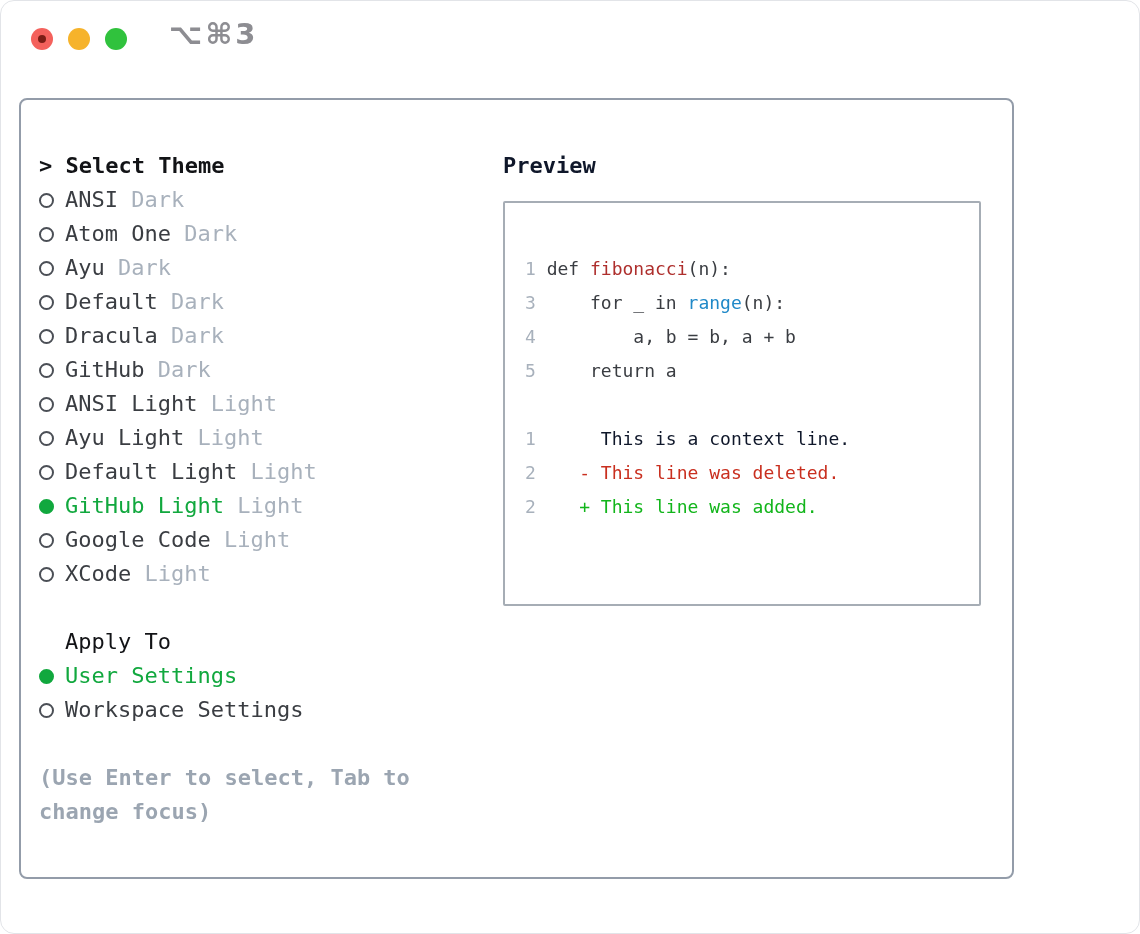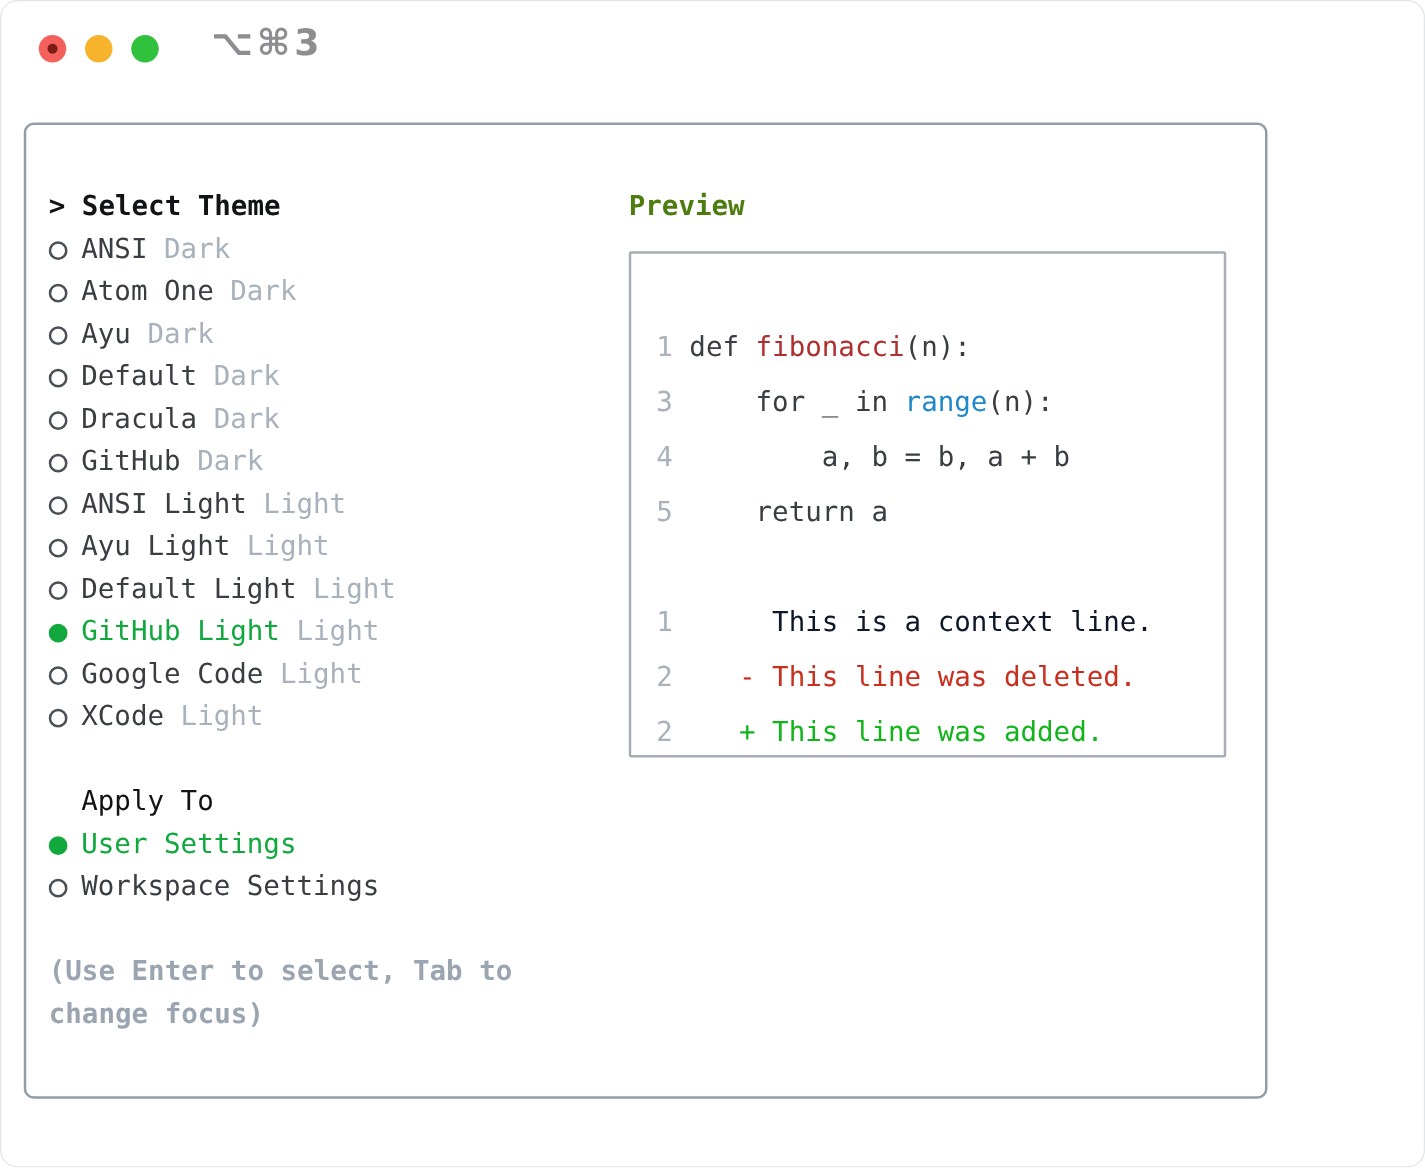--- a/index.html
+++ b/index.html
@@ -33,25 +33,25 @@
             border-radius:50%; margin-right:11px; flex:none; }
   .bullet.sel { background:#11a83e; border-color:#11a83e; }
   .sel-text { color:#11a83e; }
   .t-variant { color:#a8b1bc; margin-left:1ch; }
   .spacer { height:34px; }
   .apply-hdr { padding-left:26px; color:#121316; }
   .hint { font-size:22px; line-height:34px; color:#9ba5b1; white-space:pre;font-weight:bold; }
 
   
   .preview-col { position:absolute; left:482px; top:49px; }
-  .preview-title { font-size:22px; line-height:34px; font-weight:bold; color:#4d7c0f; }
+  .preview-title { font-size:22px; line-height:34px; font-weight:bold; color:#0f172a; }
   .preview-box { margin-top:18px; width:478px; height:405px; box-sizing:border-box;
                  border:2px solid #a6adb5; border-radius:2px; padding:49px 8px 0 20px;
                  background:#fff; }
-  .code-row { font-size:22px; line-height:34px; white-space:pre; color:#3a3d42; min-height:34px;margin-top:10px; }
+  .code-row { font-size:18px; line-height:34px; white-space:pre; color:#3a3d42; min-height:34px; }
   .ln { display:inline-block; width:1ch; margin-right:1ch; color:#a8b1bc; }
   .seg-plain   { color:#3a3d42; }
   .seg-func    { color:#ae2f2d; }
   .seg-num     { color:#0e7e75; }
   .seg-builtin { color:#2089c8; }
   .seg-context { color:#0f172a; }
   .seg-deleted { color:#c92f1f; }
   .seg-added   { color:#12b51b; }
 </style>
 </head>

